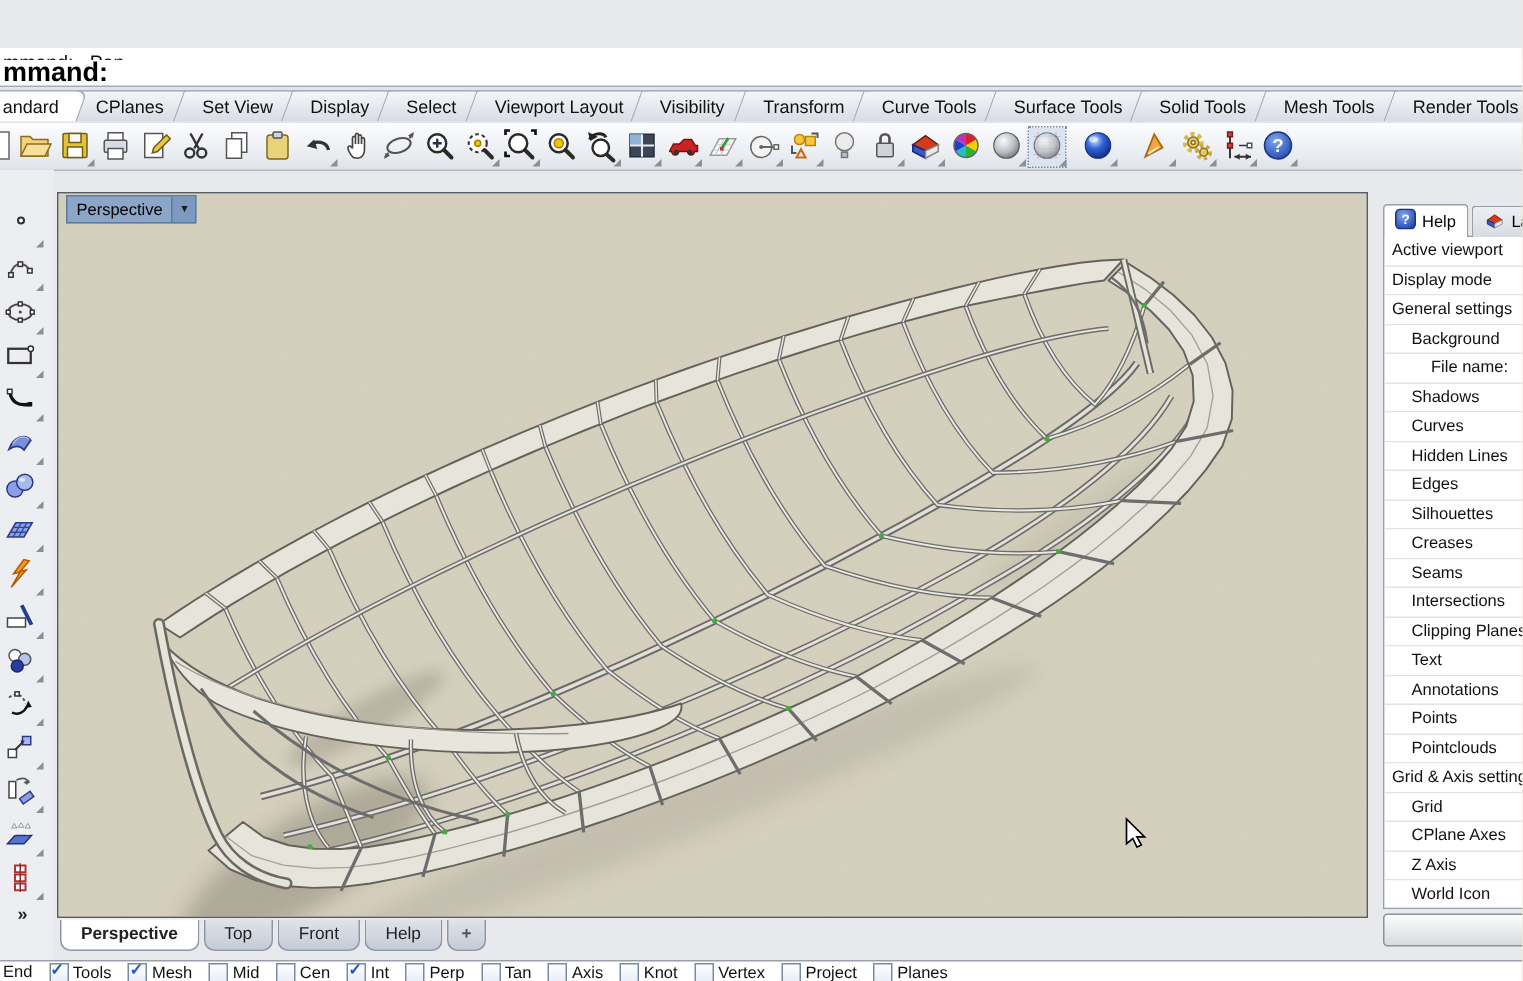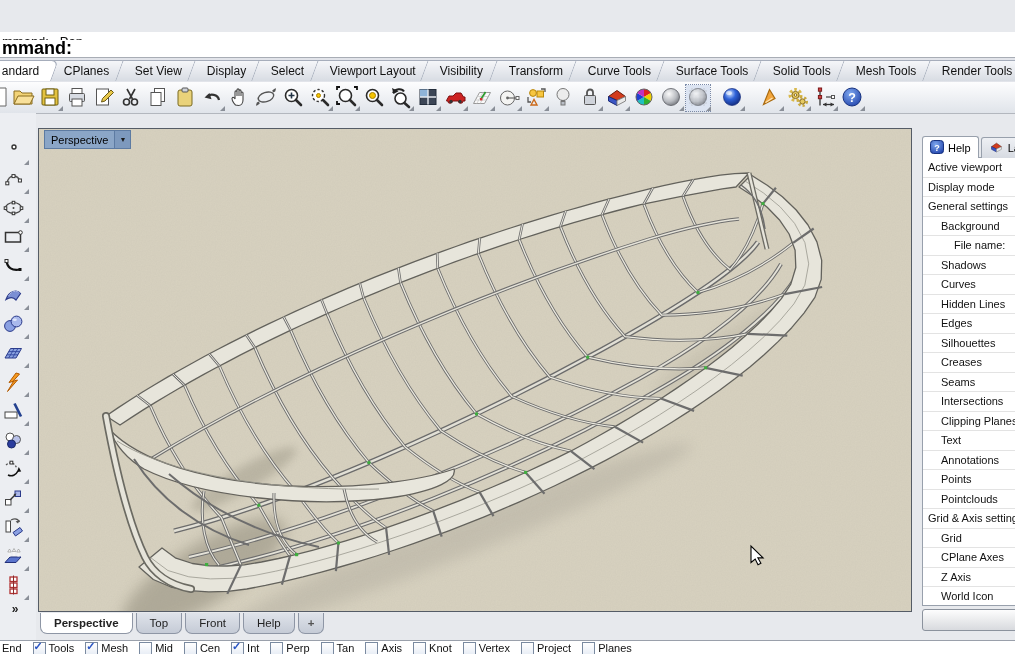--- a/index.html
+++ b/index.html
@@ -41,21 +41,21 @@
   
   .right-panel{position:absolute;left:922px;top:136px;width:200px;height:496px;}
   .panel-tabs{height:21px;white-space:nowrap;}
   .pt{display:inline-flex;align-items:center;gap:4px;height:20px;padding:0 7px;font-size:11px;border:1px solid #98a0ac;border-bottom:none;border-radius:3px 3px 0 0;background:linear-gradient(#eef0f4,#d7dbe2);margin-right:2px;vertical-align:bottom;}
   .pt.active{background:#fff;height:21px;}
   .panel-list{background:#fff;border:1px solid #98a0ac;height:449px;box-sizing:border-box;overflow:hidden;}
   .p-row{height:18.5px;line-height:18.5px;font-size:11px;color:#111;border-bottom:1px solid #e3e3e3;background:#fff;}
   .panel-btn{height:20px;margin-top:3px;background:linear-gradient(#fdfdfd,#d8dade);border:1px solid #8b929d;border-radius:3px;}
   
   .osnap{position:absolute;left:0;top:640px;width:1015px;height:14px;background:#fff;border-top:1px solid #9aa0ab;display:flex;align-items:flex-start;padding-top:1px;box-sizing:border-box;font-size:11px;color:#111;}
-  .os-item{display:flex;margin-right:11px;}
+  .os-item{display:flex;align-items:center;margin-right:11px;}
   .os-box{width:11px;height:11px;border:1px solid #7a8aa0;background:linear-gradient(#fff,#e9eef6);margin-right:3px;position:relative;flex:none;}
   .os-box.on::after{content:'✓';position:absolute;left:0px;top:-3px;font-size:11px;font-weight:bold;color:#2b56c4;}
 </style>
 </head>
 <body>
 
 <svg width="0" height="0" style="position:absolute">
   <defs>
     <radialGradient id="gSphG" cx="38%" cy="32%" r="75%">
         <stop offset="0%" stop-color="#fbfbfb"></stop>

